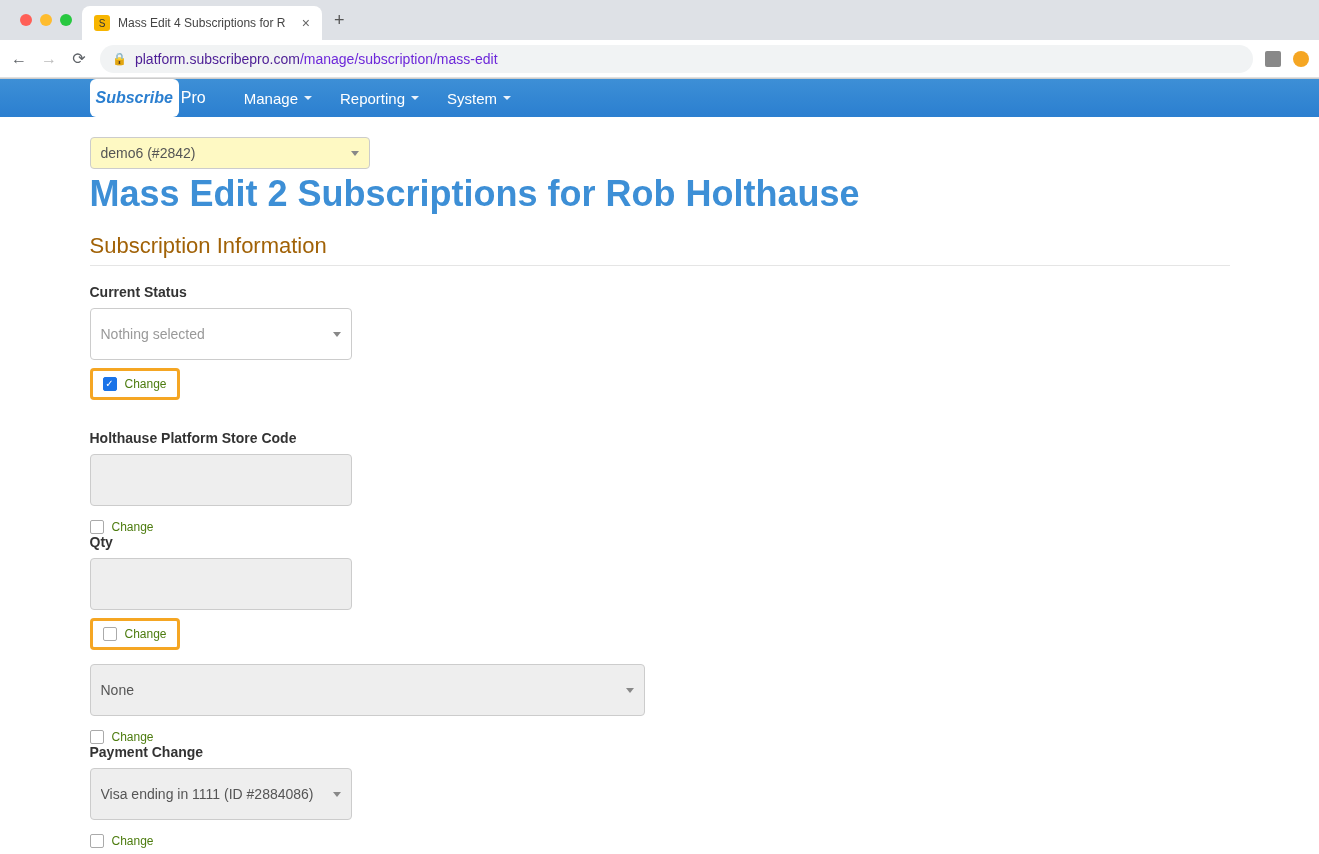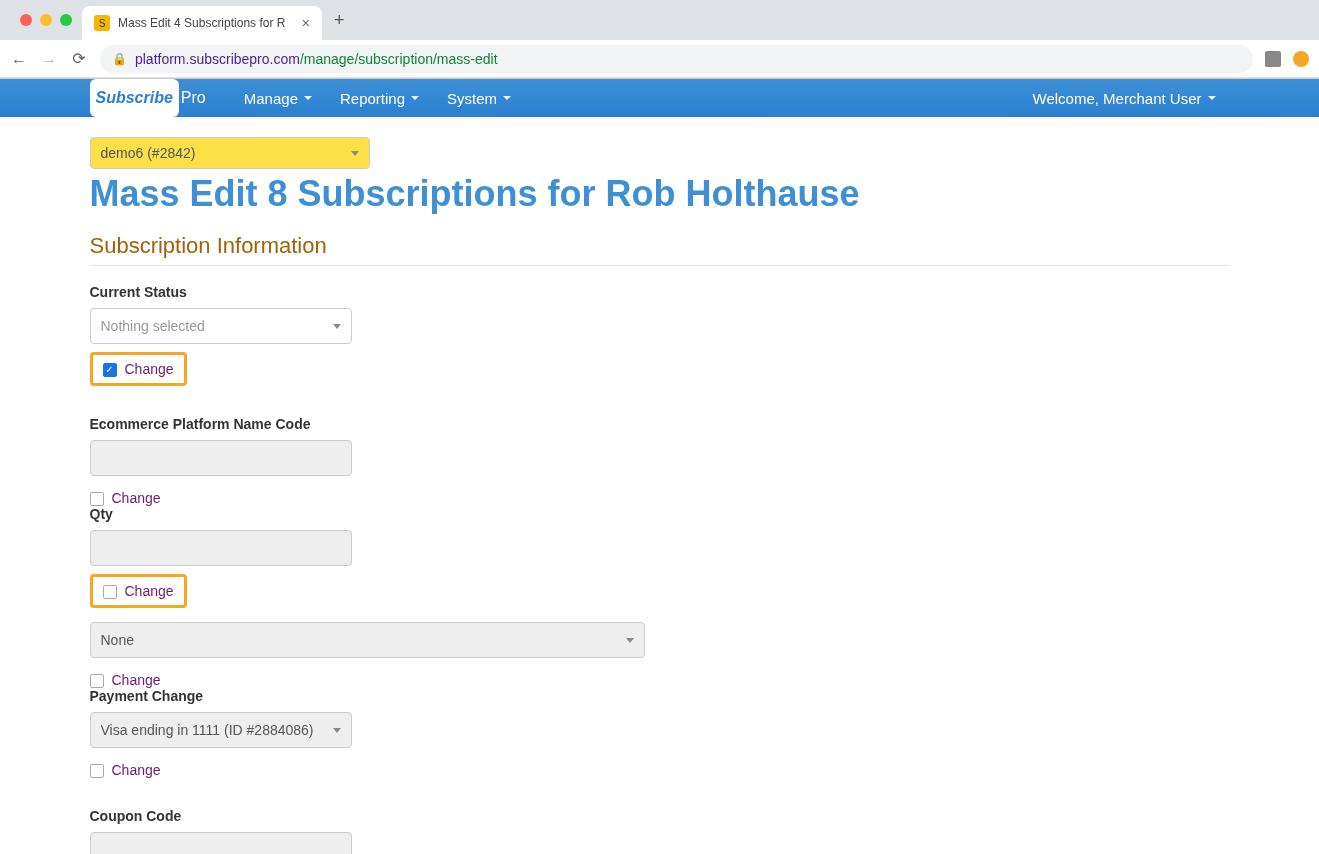--- a/index.html
+++ b/index.html
@@ -71,21 +71,21 @@
       align-items: center;
       background: #f1f3f4;
       border-radius: 16px;
       height: 28px;
       padding: 0 12px;
       gap: 8px;
       font-size: 14px;
     }
     .lock-icon { color: #5f6368; font-size: 12px; }
     .url-host { color: #4c1d95; }
-    .url-path { color: #15803d; }
+    .url-path { color: #6d28d9; }
     .right-icons { display:flex; gap:12px; align-items:center; }
     .ext-icon { width:16px;height:16px;background:#888;border-radius:2px; }
     .ext-icon.orange { background:#f5a623; border-radius:50%; }
     
     .app-navbar {
       background: linear-gradient(#3d8fd6, #2b7fd0);
       color: #fff;
       display: flex;
       align-items: center;
       padding: 0 0;
@@ -138,21 +138,21 @@
     }
     .container {
       width: 1140px;
       margin: 0 auto;
       padding: 20px 0 40px;
     }
     .account-select {
       display:inline-flex; align-items:center; justify-content:space-between;
       border:1px solid #ccc; border-radius:4px;
       padding: 7px 10px; width: 280px;
-      color:#555; cursor:pointer; background:#fde047;
+      color:#555; cursor:pointer; background:#fef9c3;
       font-size:14px;
     }
     .select-caret {
       width:0;height:0;
       border-left:4px solid transparent;
       border-right:4px solid transparent;
       border-top:5px solid #888;
     }
     h1.page-title {
       color: #3d8fd6;
@@ -175,40 +175,40 @@
     .col-wide { width: 555px; }
     label.field-label {
       font-weight: 700;
       color: #333;
       display:block;
       margin-bottom: 8px;
       font-size: 14px;
     }
     .text-input, .select-box {
       width: 100%;
-      height: 36px;
+      height: 52px;
       border: 1px solid #ccc;
       border-radius: 4px;
       padding: 0 10px;
       font-size: 14px;
       background: #fff;
     }
     .text-input.readonly, .select-box.readonly {
       background: #eeeeee;
     }
     .select-box {
       display:flex; align-items:center; justify-content:space-between;
       color:#555; cursor:pointer;
     }
     .select-box .placeholder { color:#999; }
     .check-row {
       display:flex; align-items:flex-end; gap:8px;
       margin-top: 14px;
-      font-size: 14px;
-      color: #701a75;
+      font-size: 12px;
+      color: #4d7c0f;
     }
     .checkbox {
       width:14px; height:14px; border:1px solid #aaa; border-radius:2px;
       display:flex; align-items:center; justify-content:center;
       cursor:pointer; background:#fff;
     }
     .checkbox.checked {
       background: #1a73e8; border-color:#1a73e8;
     }
     .checkbox.checked::after {
@@ -273,56 +273,52 @@
     </div>
     <div class="nav-item">
       <span>Reporting</span>
       <span class="caret-down"></span>
     </div>
     <div class="nav-item">
       <span>System</span>
       <span class="caret-down"></span>
     </div>
     <div class="nav-spacer"></div>
-    <div class="nav-item">
-      <span>Welcome, Merchant User</span>
-      <span class="caret-down"></span>
-    </div>
   </div>
 </div>
 
 <div class="page-wrap">
   <div class="container">
 
     <div class="account-select">
       <span>demo6 (#2842)</span>
       <span class="select-caret"></span>
     </div>
 
-    <h1 class="page-title">Mass Edit 8 Subscriptions for Rob Holthause</h1>
+    <h1 class="page-title">Mass Edit 2 Subscriptions for Rob Holthause</h1>
 
     
     <h2 class="section">Subscription Information</h2>
 
     <div class="row">
       <div class="col">
         <label class="field-label">Current Status</label>
         <div class="select-box">
           <span class="placeholder">Nothing selected</span>
           <span class="select-caret"></span>
         </div>
         <div class="highlight">
           <div class="check-row">
             <div class="checkbox checked"></div>
             <span>Change</span>
           </div>
         </div>
       </div>
       <div class="col">
-        <label class="field-label">Ecommerce Platform Name Code</label>
+        <label class="field-label">Holthause Platform Store Code</label>
         <input class="text-input readonly" readonly="" value="" style="">
         <div class="check-row">
           <div class="checkbox"></div>
           <span>Change</span>
         </div>
       </div>
     </div>
 
     
 

